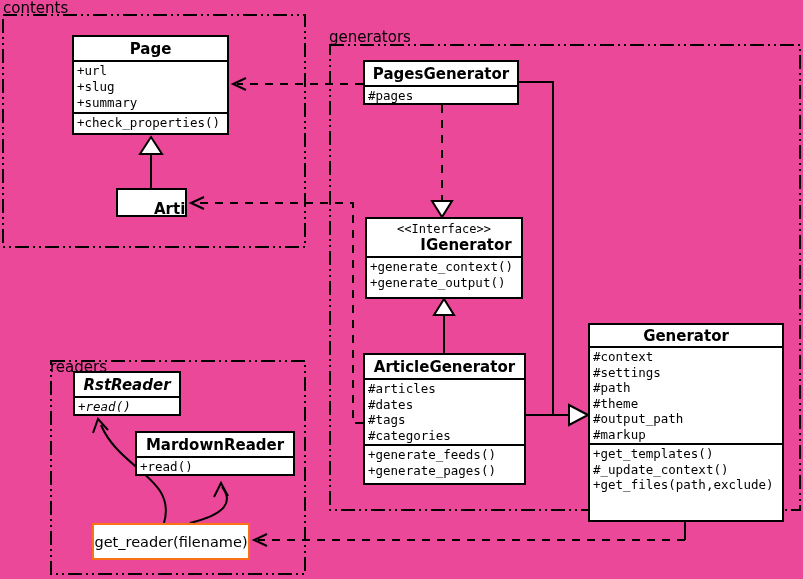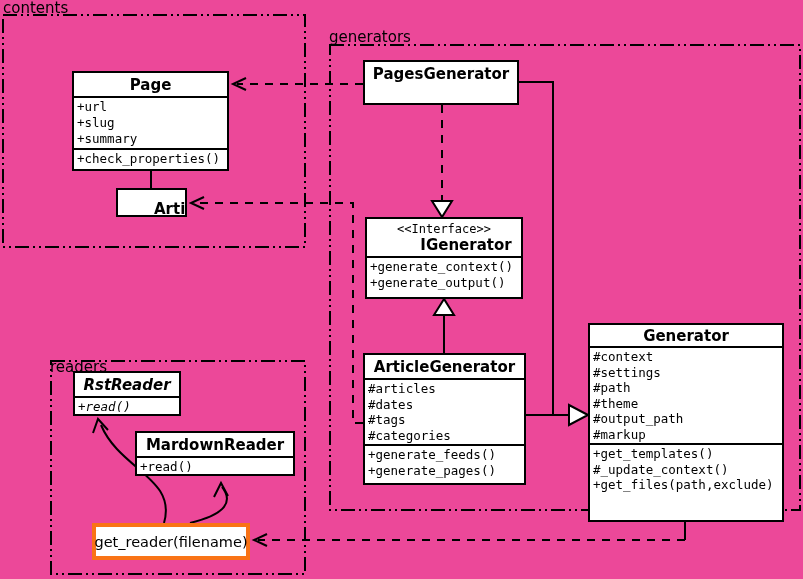--- a/index.html
+++ b/index.html
@@ -26,21 +26,21 @@
     font-size:12px; text-align:center; padding-top:3px; white-space:nowrap;
   }
   .uml-sec { border-top:2px solid #000; padding:1px 0; }
   .uml-mem {
     font-family:"DejaVu Sans Mono", monospace; font-size:12.5px;
     line-height:16px; padding:0 3px; white-space:pre;
   }
   .tight .uml-mem { line-height:15.5px; }
 
   .plain-box {
-    position:absolute; background:#ffffff; border:4px solid #f97316;
+    position:absolute; background:#ffffff; border:2px solid #f97316;
     box-sizing:border-box; display:flex; align-items:center; justify-content:center;
     font-size:14.5px; white-space:nowrap;
   }
 </style>
 </head>
 <body>
 
 <div class="stage">
 
   <svg class="layer" width="803" height="579" viewBox="0 0 803 579">
@@ -94,38 +94,41 @@
     <g stroke="#000" stroke-width="2" fill="none">
       <path d="M 190,523 C 227,514 233,501 222,487"></path>
       <polyline points="214,497 221,483 228,496"></polyline>
     </g>
   </svg>
 
   <div class="pkg-label" style="left:2px; top:0px;">contents</div>
   <div class="pkg-label" style="left:328px; top:29px;">generators</div>
   <div class="pkg-label" style="left:49px; top:345px;margin-top:14px;">readers</div>
 
-  <div class="uml-class" style="left:72px; top:35px; width:157px; height:100px;margin-top:36px;">
+  <div class="uml-class" style="left:72px; top:35px; width:157px; height:100px;">
     <div class="uml-title">Page</div>
     <div class="uml-sec">
       <div class="uml-mem">+url</div>
       <div class="uml-mem">+slug</div>
       <div class="uml-mem">+summary</div>
     </div>
     <div class="uml-sec">
       <div class="uml-mem">+check_properties()</div>
     </div>
   </div>
 
   <div class="uml-class" style="left:116px; top:188px; width:71px; height:29px;">
     <div class="uml-title" style="padding-top:10px;margin-left:32px;">Article</div>
   </div>
 
   <div class="uml-class" style="left:363px; top:60px; width:156px; height:45px;">
     <div class="uml-title">PagesGenerator</div>
+    <div class="uml-sec">
+      <div class="uml-mem">#pages</div>
+    </div>
   </div>
 
   <div class="uml-class" style="left:365px; top:217px; width:158px; height:82px;">
     <div class="uml-stereo">&lt;&lt;Interface&gt;&gt;</div>
     <div class="uml-title" style="padding-top:0;padding-left:48px;">IGenerator</div>
     <div class="uml-sec">
       <div class="uml-mem">+generate_context()</div>
       <div class="uml-mem">+generate_output()</div>
     </div>
   </div>

